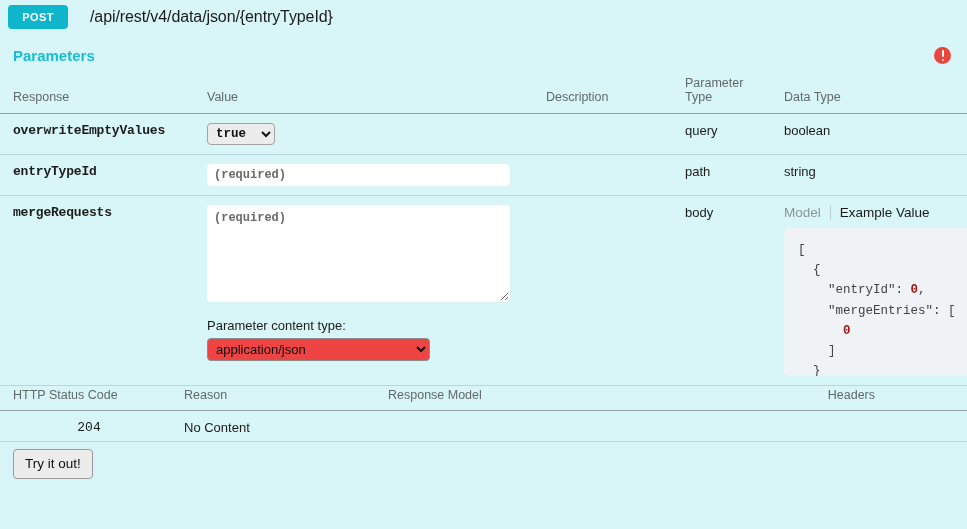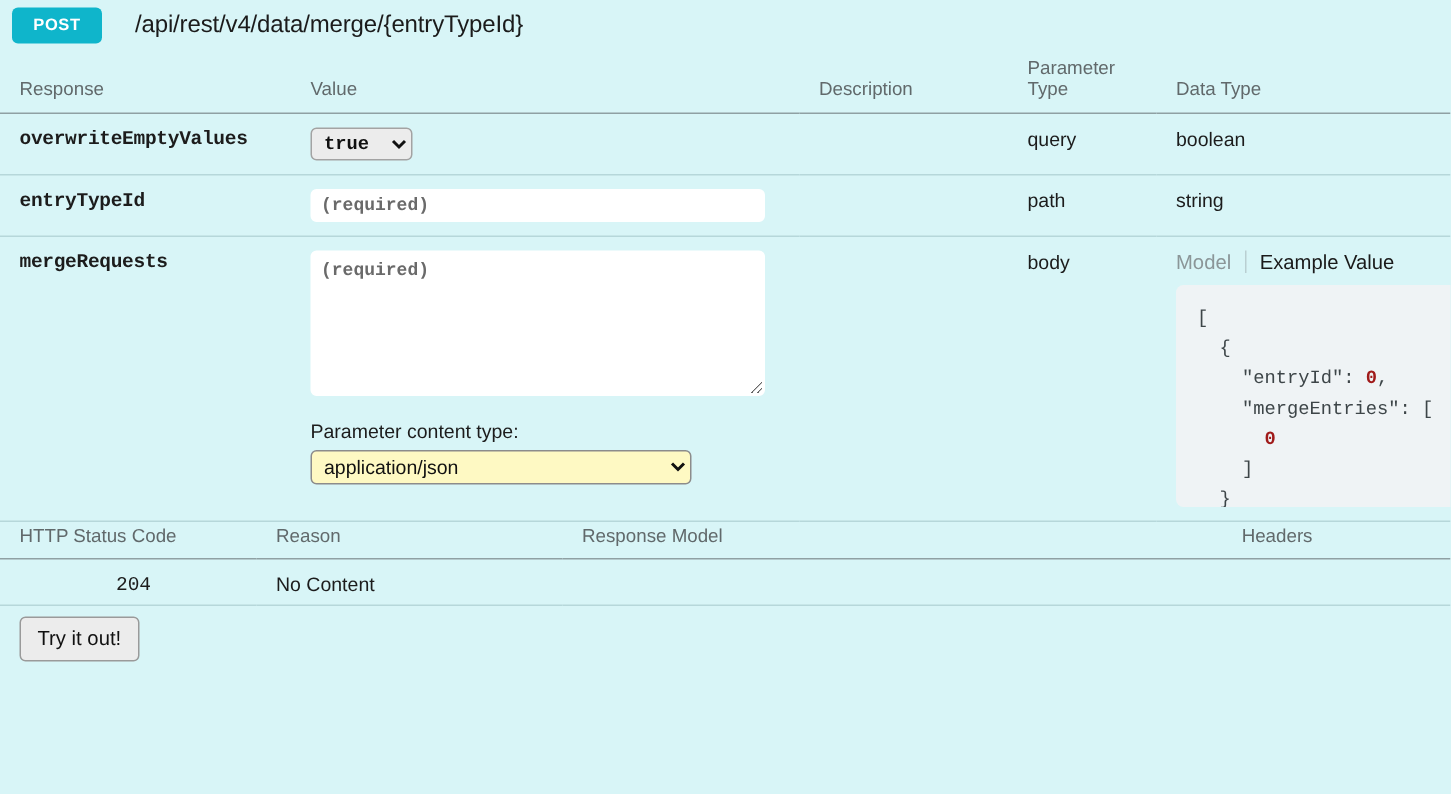--- a/index.html
+++ b/index.html
@@ -164,26 +164,26 @@
     font-weight: bold;
     font-size: 12.5px;
     color: #111;
     background: #ececec;
     border: 1px solid #a3a3a3;
     border-radius: 4px;
     padding: 2px 4px;
     height: 22px;
   }
   select.combo-wide {
-    width: 254px;
+    width: 223px;
     height: 23px;
     font-family: "Liberation Sans", sans-serif;
     font-weight: normal;
     font-size: 13px;
-    background: #fef9c3;
+    background: #ef4444;
     border: 1px solid #8c8c8c;
     border-radius: 4px;
     padding: 1px 4px;
     color: #111;
   }
 
   textarea.body-box {
     width: 303px;
     height: 97px;
     box-sizing: border-box;
@@ -289,23 +289,27 @@
 
   .body-cell-right { padding-left: 13px; }
 </style>
 </head>
 <body>
 
 <div class="page">
 
   <div class="endpoint-bar">
     <div class="method-badge">POST</div>
-    <div class="endpoint-path">/api/rest/v4/data/merge/{entryTypeId}</div>
+    <div class="endpoint-path">/api/rest/v4/data/json/{entryTypeId}</div>
   </div>
 
+  <div class="params-title-row">
+    <div class="section-title">Parameters</div>
+    <div class="error-icon"></div>
+  </div>
 
   <table class="grid">
     <thead>
       <tr>
         <th class="col-param">Response</th>
         <th class="col-value">Value</th>
         <th class="col-desc">Description</th>
         <th class="col-ptype">Parameter Type</th>
         <th class="col-dtype">Data Type</th>
       </tr>

